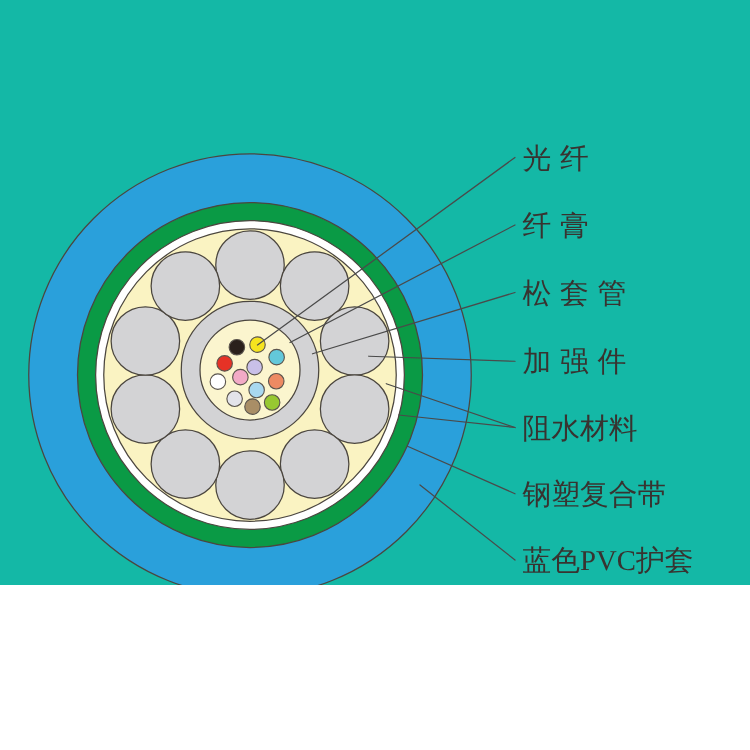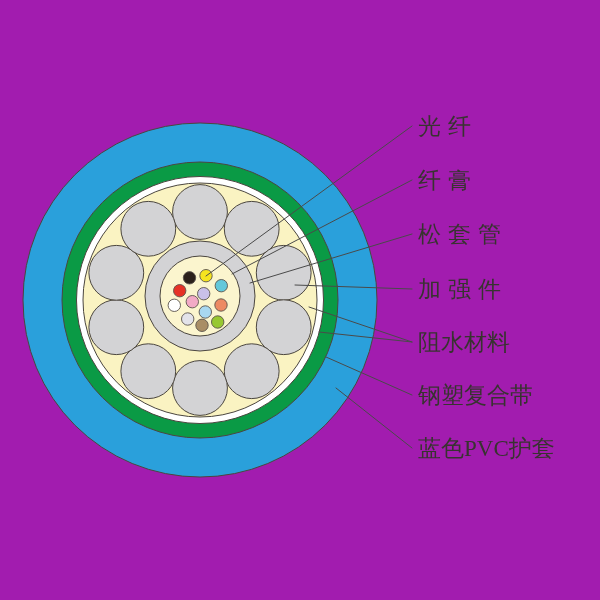--- a/index.html
+++ b/index.html
@@ -1,17 +1,17 @@
 <!DOCTYPE html>
 <html><head>
 <meta charset="utf-8">
 <style>
   html,body{margin:0;padding:0;background:#ffffff;}
   .stage{
-    position:relative;width:600px;height:600px;background:#a21caf;overflow:hidden;
+    position:relative;width:600px;height:468px;background:#14b8a6;overflow:hidden;
     font-family:"Liberation Serif","DejaVu Serif",serif;
   }
   svg{display:block;}
   .ring{stroke:#4b463f;stroke-width:1;}
   .tube{stroke:#4b463f;stroke-width:1;}
   .fiber{stroke:#5a544d;stroke-width:0.9;}
   .leader{stroke:#4a4a4a;stroke-width:1;fill:none;stroke-linecap:round;}
   text.lbl{font-size:23px;fill:#383330;}
   text.wide{letter-spacing:7px;}
 </style>

